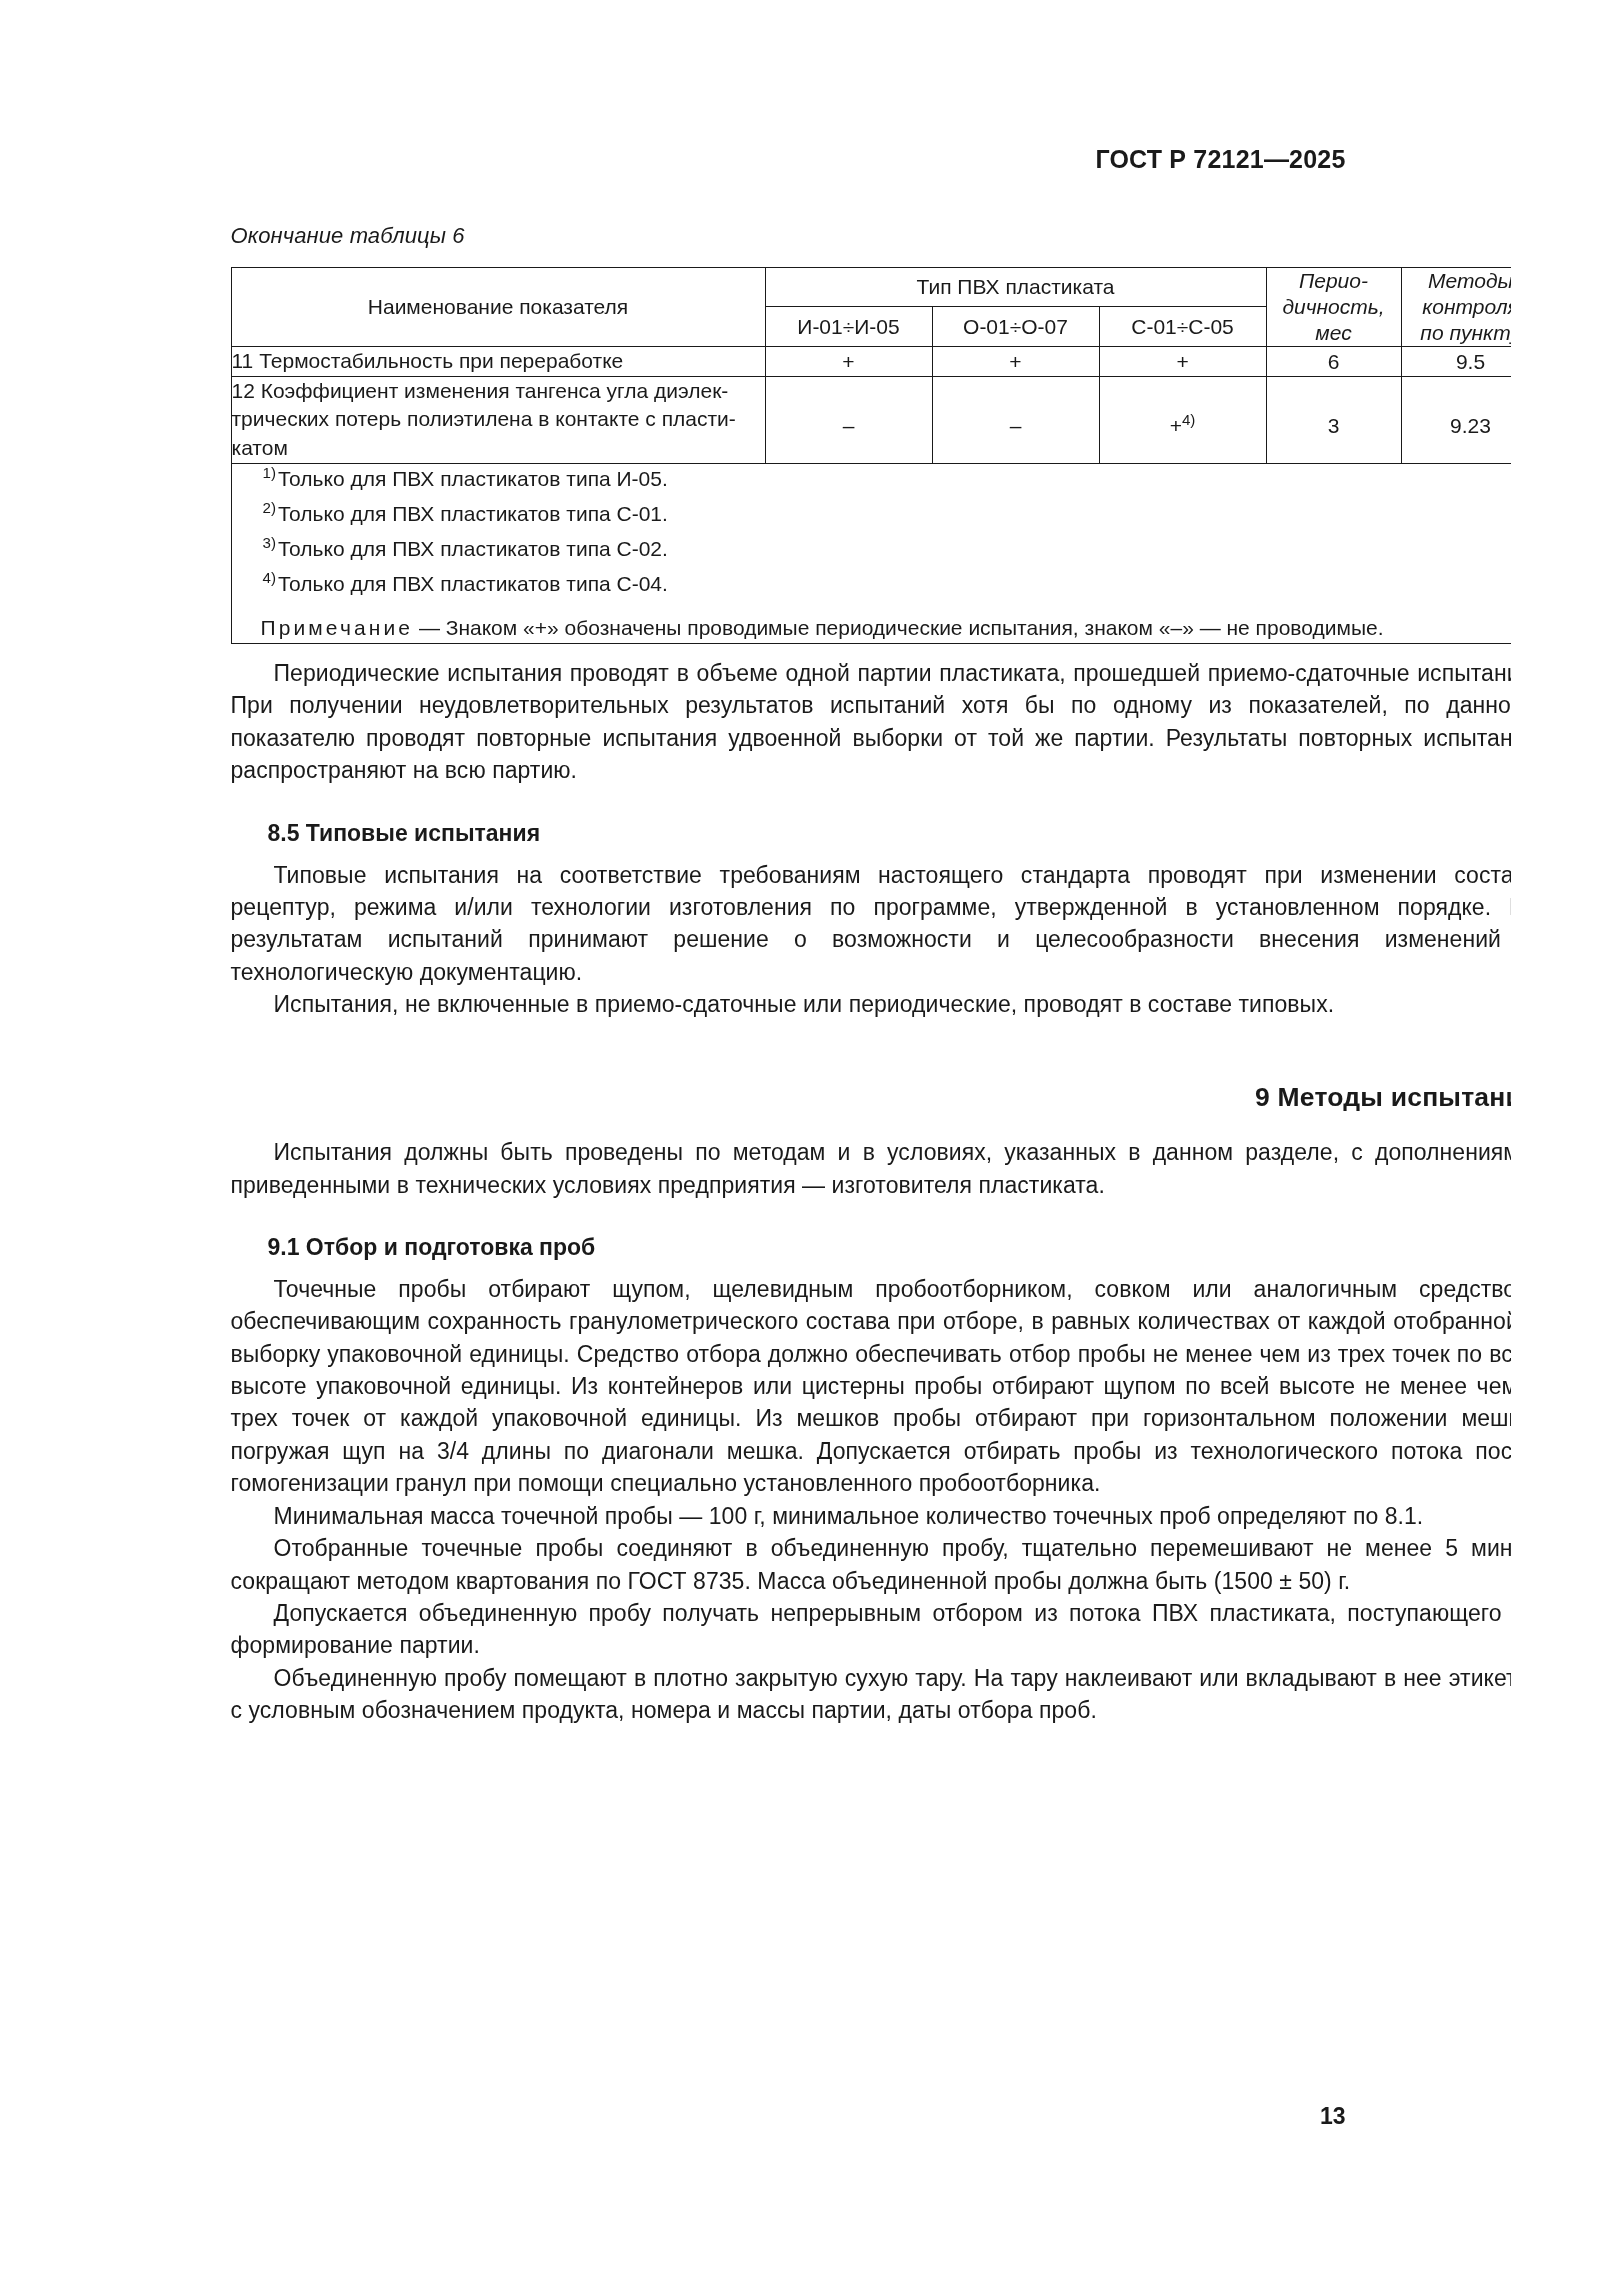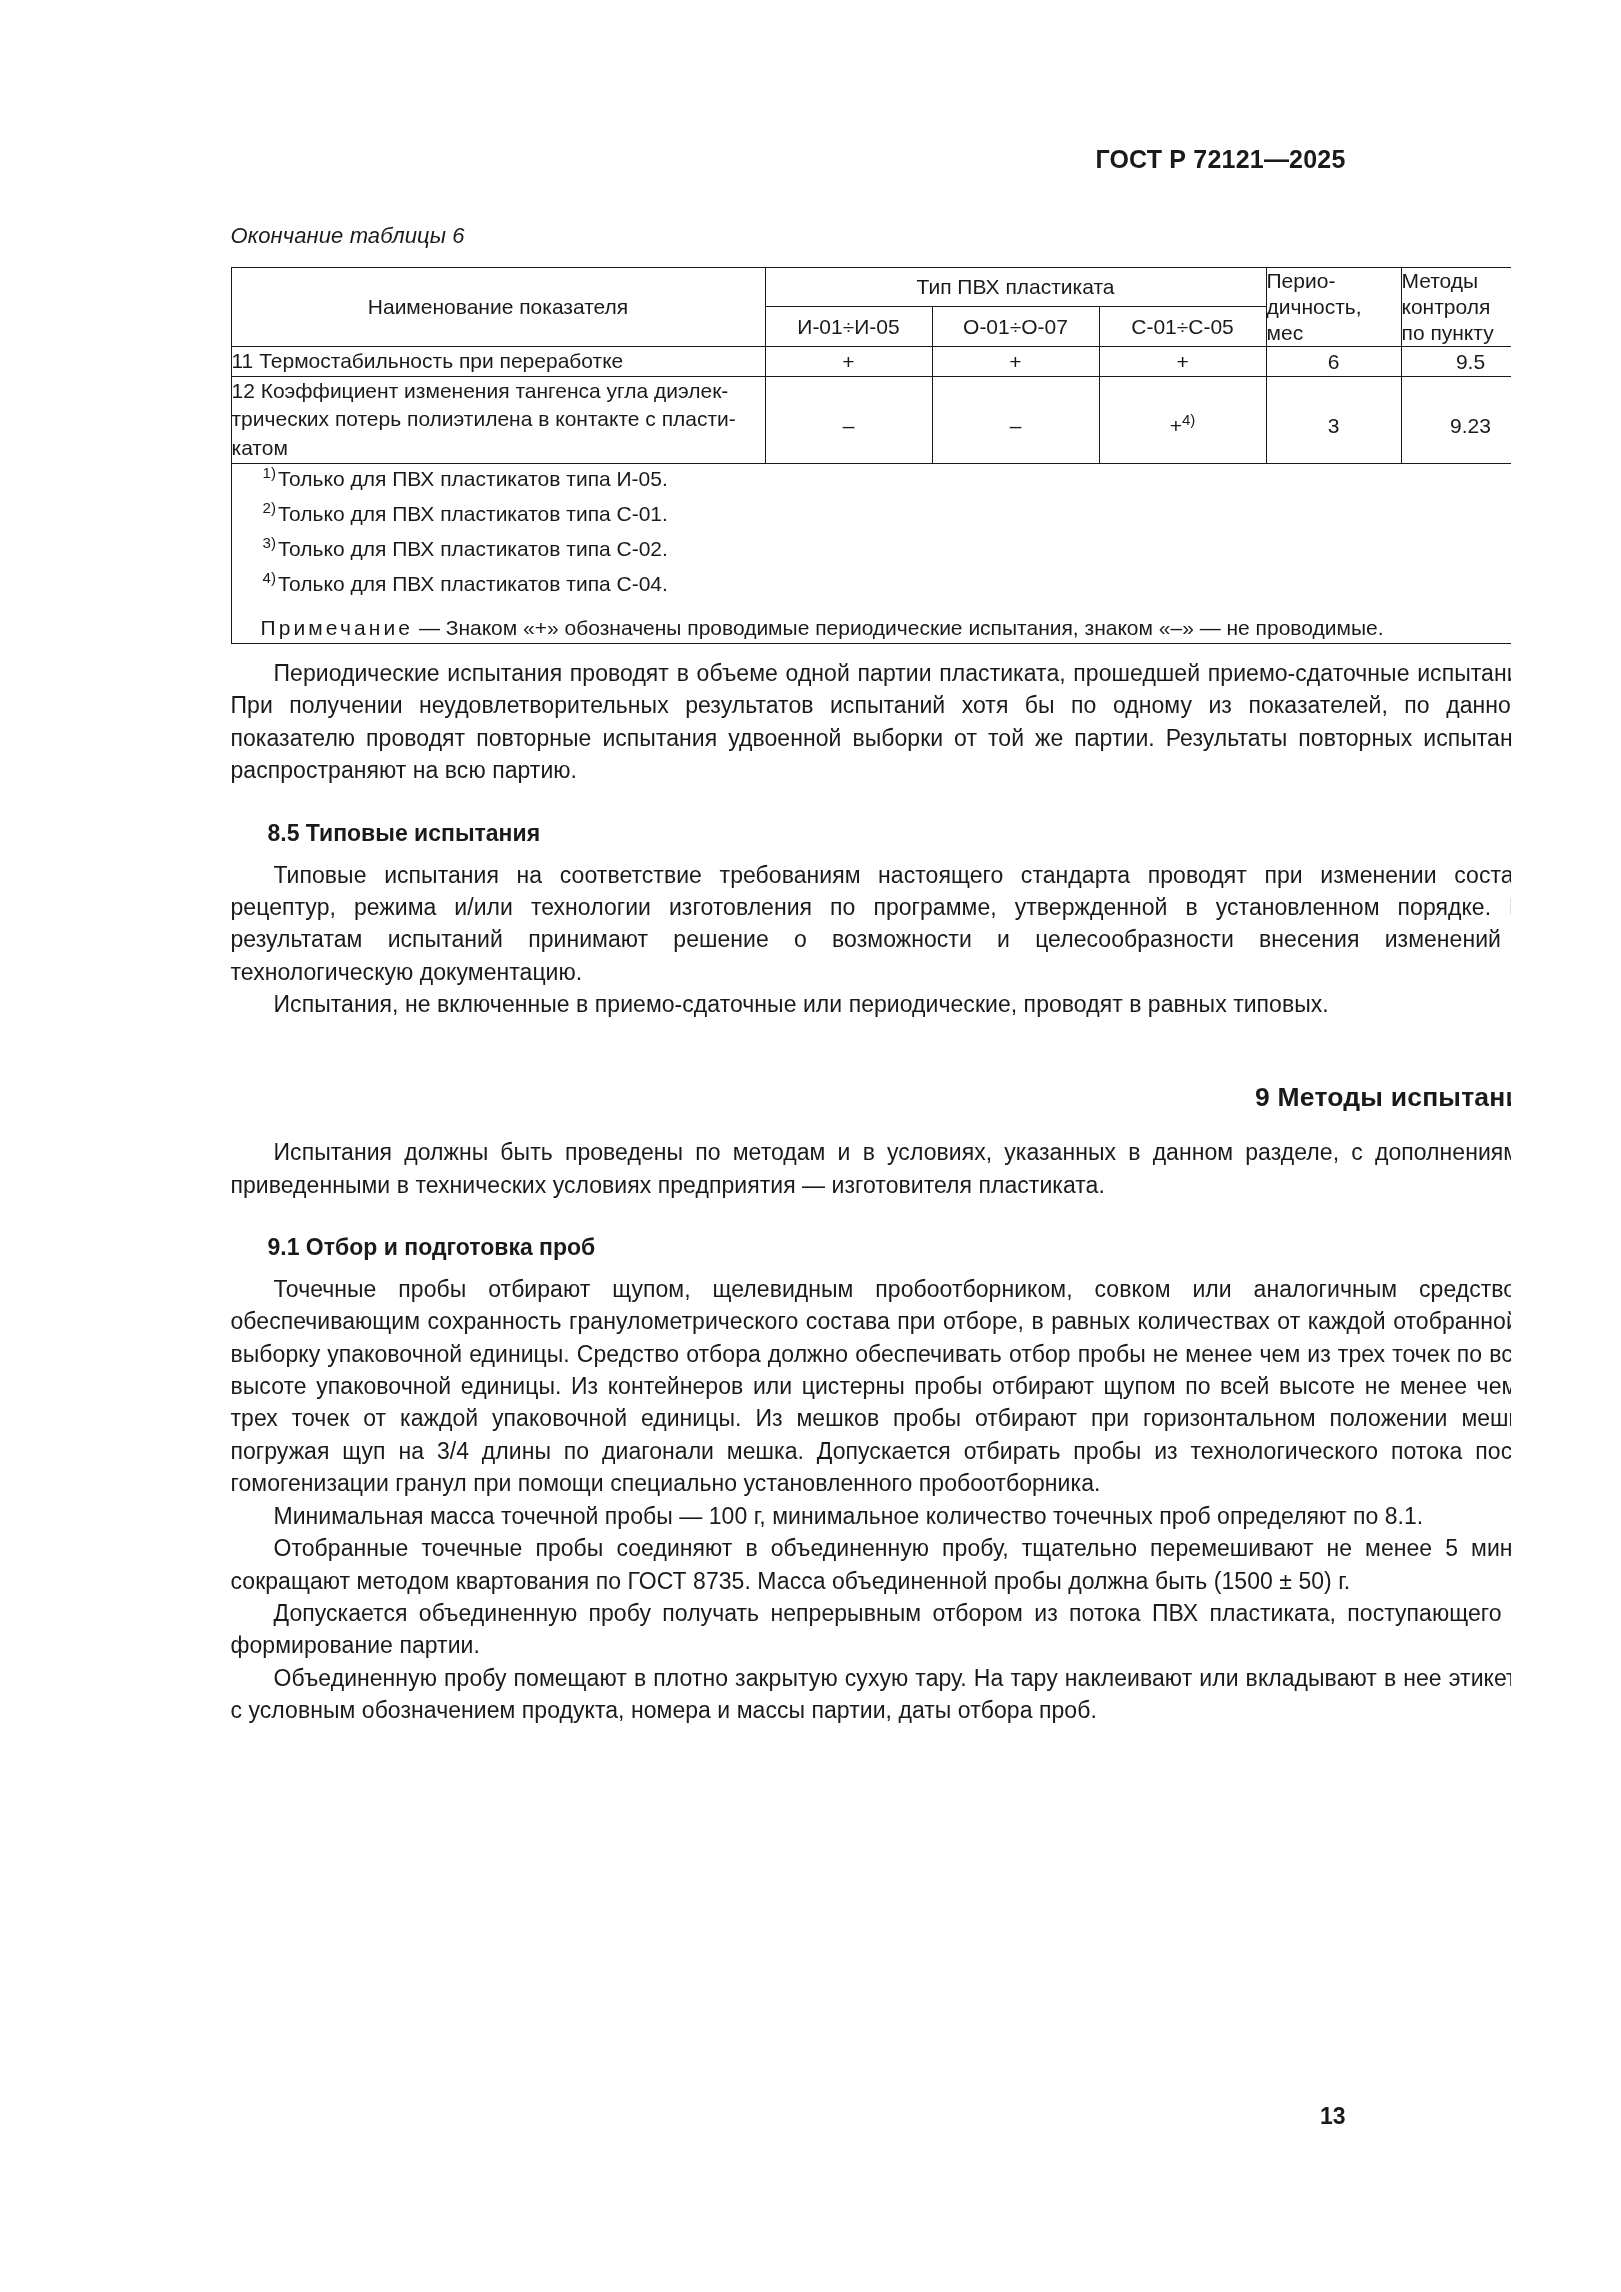--- a/index.html
+++ b/index.html
@@ -72,23 +72,24 @@
     padding: 8.8px 5.9px 8.8px 5.9px;
     line-height: 1.25;
   }
   .th-sub {
     text-align: center;
     padding: 9.8px 3.9px 11.8px 3.9px;
     line-height: 1.25;
     white-space: nowrap;
   }
   .th-stack {
-    text-align: left;
+    text-align: center;
     padding: 8.8px 5.9px 10.8px 5.9px;
     line-height: 1.25;
+    font-style: italic;
   }
 
   td.ind-name {
     text-align: left;
     padding: 10.8px 9.8px 10.8px 15.7px;
     line-height: 1.36;
   }
   td.mark {
     text-align: center;
     vertical-align: top;
@@ -237,21 +238,21 @@
     </table>
 
     <p class="body indent first-after-table">Периодические испытания проводят в объеме одной партии пластиката, прошедшей приемо-сдаточные испытания. При получении неудовлетворительных результатов испытаний хотя бы по одному из показателей, по данному показателю проводят повторные испытания удвоенной выборки от той же партии. Результаты повторных испытаний распространяют на всю партию.</p>
 
     <h3 class="sub">8.5  Типовые испытания</h3>
 
     <div class="gap-sm"></div>
 
     <p class="body indent">Типовые испытания на соответствие требованиям настоящего стандарта проводят при изменении состава рецептур, режима и/или технологии изготовления по программе, утвержденной в установленном порядке. По результатам испытаний принимают решение о возможности и целесообразности внесения изменений в технологическую документацию.</p>
 
-    <p class="body indent">Испытания, не включенные в приемо-сдаточные или периодические, проводят в равных типовых.</p>
+    <p class="body indent">Испытания, не включенные в приемо-сдаточные или периодические, проводят в составе типовых.</p>
 
     <h2 class="section">9  Методы испытаний</h2>
 
     <div class="gap-md"></div>
 
     <p class="body indent">Испытания должны быть проведены по методам и в условиях, указанных в данном разделе, с дополнениями, приведенными в технических условиях предприятия — изготовителя пластиката.</p>
 
     <h3 class="sub">9.1  Отбор и подготовка проб</h3>
 
     <div class="gap-sm"></div>

